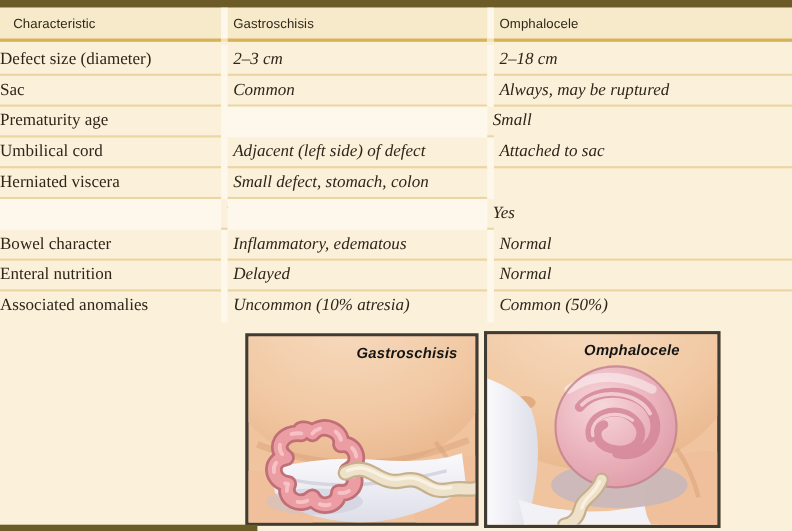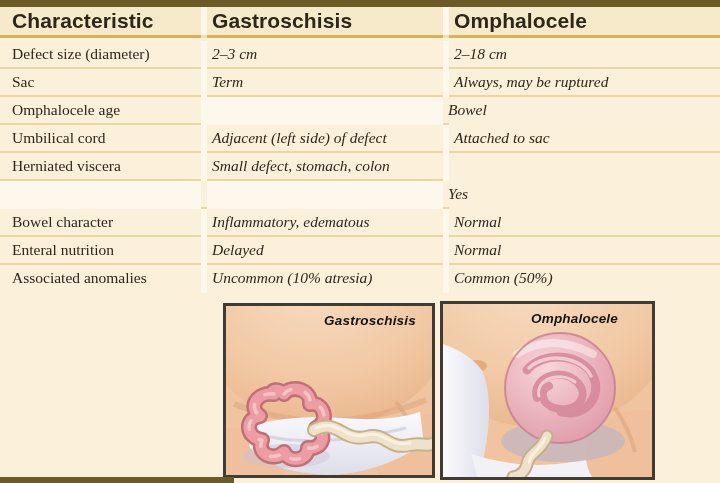--- a/index.html
+++ b/index.html
@@ -10,36 +10,36 @@
   }
   .topbar{position:absolute;left:0;top:0;width:720px;height:7px;background:#6D5B27;}
   .bottombar{position:absolute;left:0;top:477px;width:234px;height:6px;background:#6D5B27;}
 
   
   .thead{
     position:absolute;left:0;top:7px;width:720px;height:31px;background:#F7EACA;
     display:grid;grid-template-columns:201px 6px 236px 6px 1fr;
   }
   .hcell{
-    display:flex;align-items:center;font-weight:bold;font-size:21px;color:#2E2619;
+    display:flex;align-items:center;font-weight:normal;font-size:12px;color:#2E2619;
     border-bottom:3px solid #D8B158;letter-spacing:.1px;
   }
   .hcell.h0{padding-left:12px;}
   .hcell.h1,.hcell.h2{padding-left:5px;}
   .thead .vsep{background:#FDF8EB;border-bottom:3px solid #EFE0B6;}
 
   .tbody{position:absolute;left:0;top:41px;width:720px;}
   .trow{display:grid;grid-template-columns:201px 6px 236px 6px 1fr;height:28px;background:#FBF1DB;}
   .trow .cell{
     display:flex;align-items:center;
     font-family:"Liberation Serif","DejaVu Serif",serif;
     font-size:15.5px;color:#2E2619;
     border-bottom:2px solid #EBD5A2;white-space:nowrap;
   }
-  .trow .cell.c0{padding-left:12px;}
+  .trow .cell.c0{}
   .trow .cell.c1,.trow .cell.c2{padding-left:5px;font-style:italic;}
   .trow .vsep{background:#FDF8EB;}
   .trow.last .cell{border-bottom:2px solid transparent;text-align:right;}
 
   
   .figure{position:absolute;border:3px solid #3F3B35;background:#EFC49E;}
   #fig1{left:223px;top:303px;width:206px;height:169px;}
   #fig2{left:440px;top:301px;width:209px;height:173px;}
   .figure svg{position:absolute;left:0;top:0;width:100%;height:100%;display:block;}
   .fig-label{
@@ -67,29 +67,29 @@
     <div class="trow">
       <div class="cell c0">Defect size (diameter)</div>
       <div class="vsep"></div>
       <div class="cell c1">2–3 cm</div>
       <div class="vsep"></div>
       <div class="cell c2">2–18 cm</div>
     </div>
     <div class="trow">
       <div class="cell c0">Sac</div>
       <div class="vsep"></div>
-      <div class="cell c1">Term</div>
+      <div class="cell c1">Common</div>
       <div class="vsep"></div>
       <div class="cell c2">Always, may be ruptured</div>
     </div>
     <div class="trow">
-      <div class="cell c0">Omphalocele age</div>
-      <div class="vsep"></div>
-      <div class="vsep"></div>
-      <div class="cell c2">Bowel</div>
+      <div class="cell c0">Prematurity age</div>
+      <div class="vsep"></div>
+      <div class="vsep"></div>
+      <div class="cell c2">Small</div>
     </div>
     <div class="trow">
       <div class="cell c0">Umbilical cord</div>
       <div class="vsep"></div>
       <div class="cell c1">Adjacent (left side) of defect</div>
       <div class="vsep"></div>
       <div class="cell c2">Attached to sac</div>
     </div>
     <div class="trow">
       <div class="cell c0">Herniated viscera</div>

